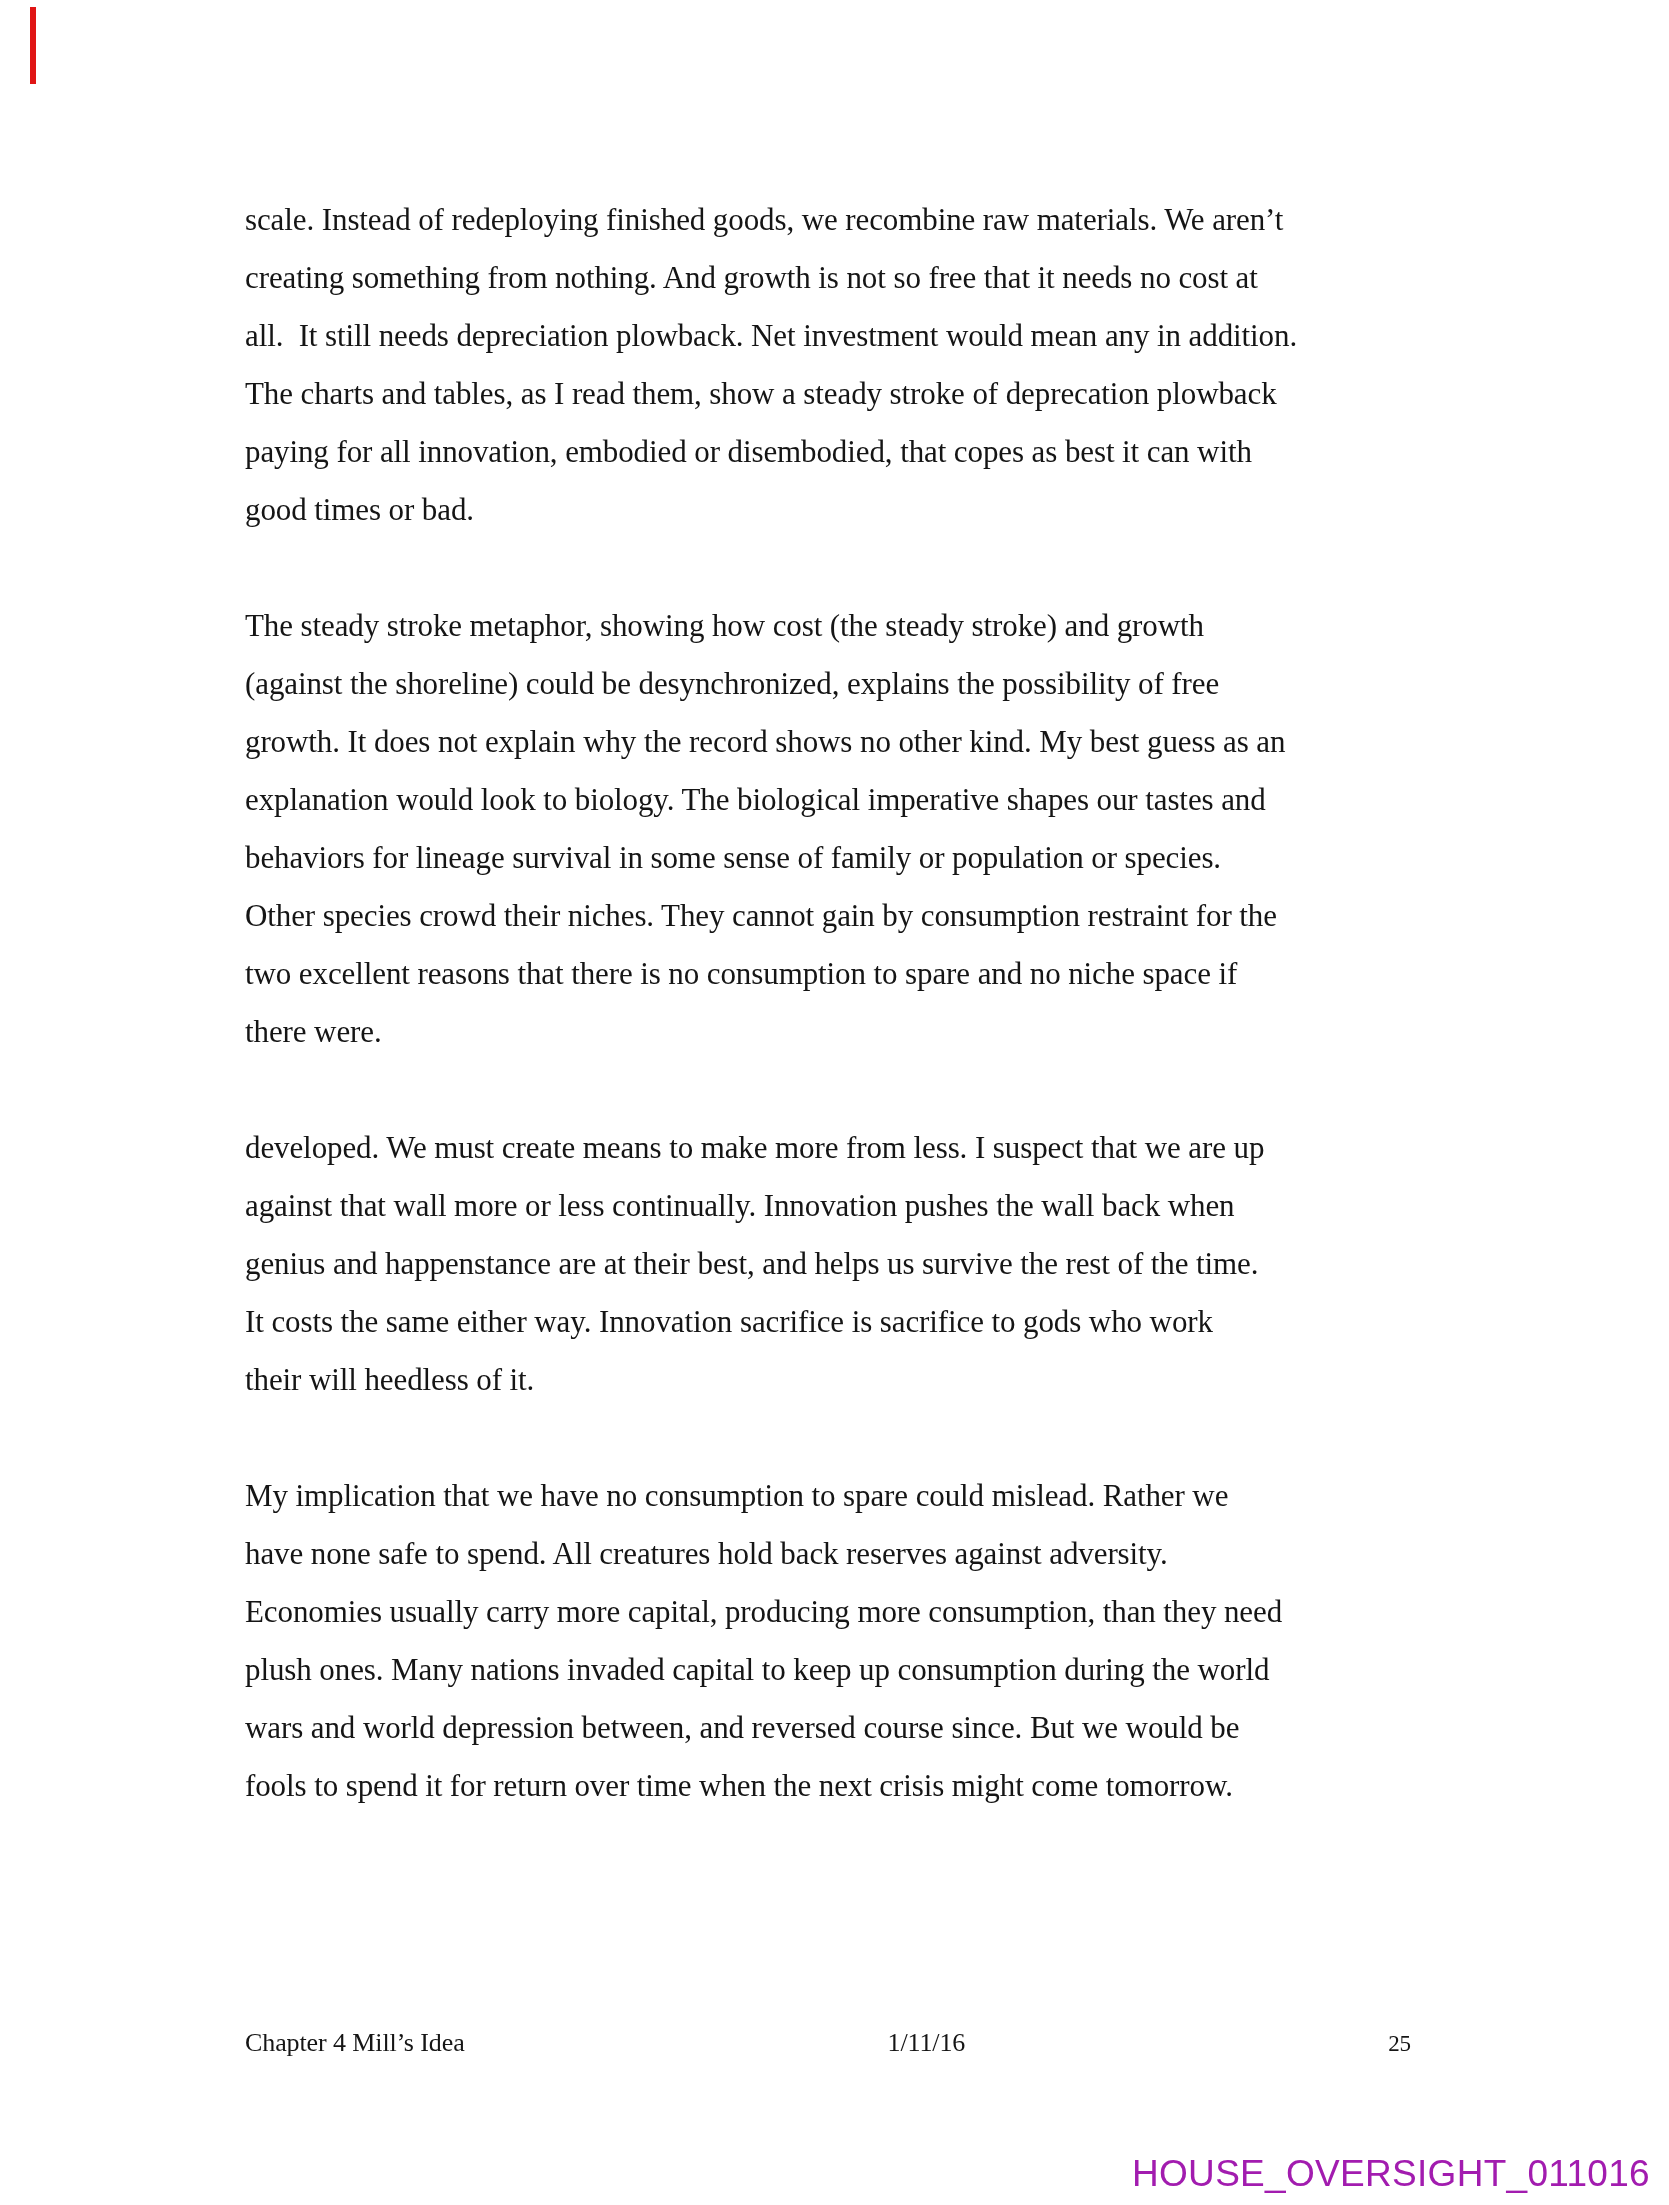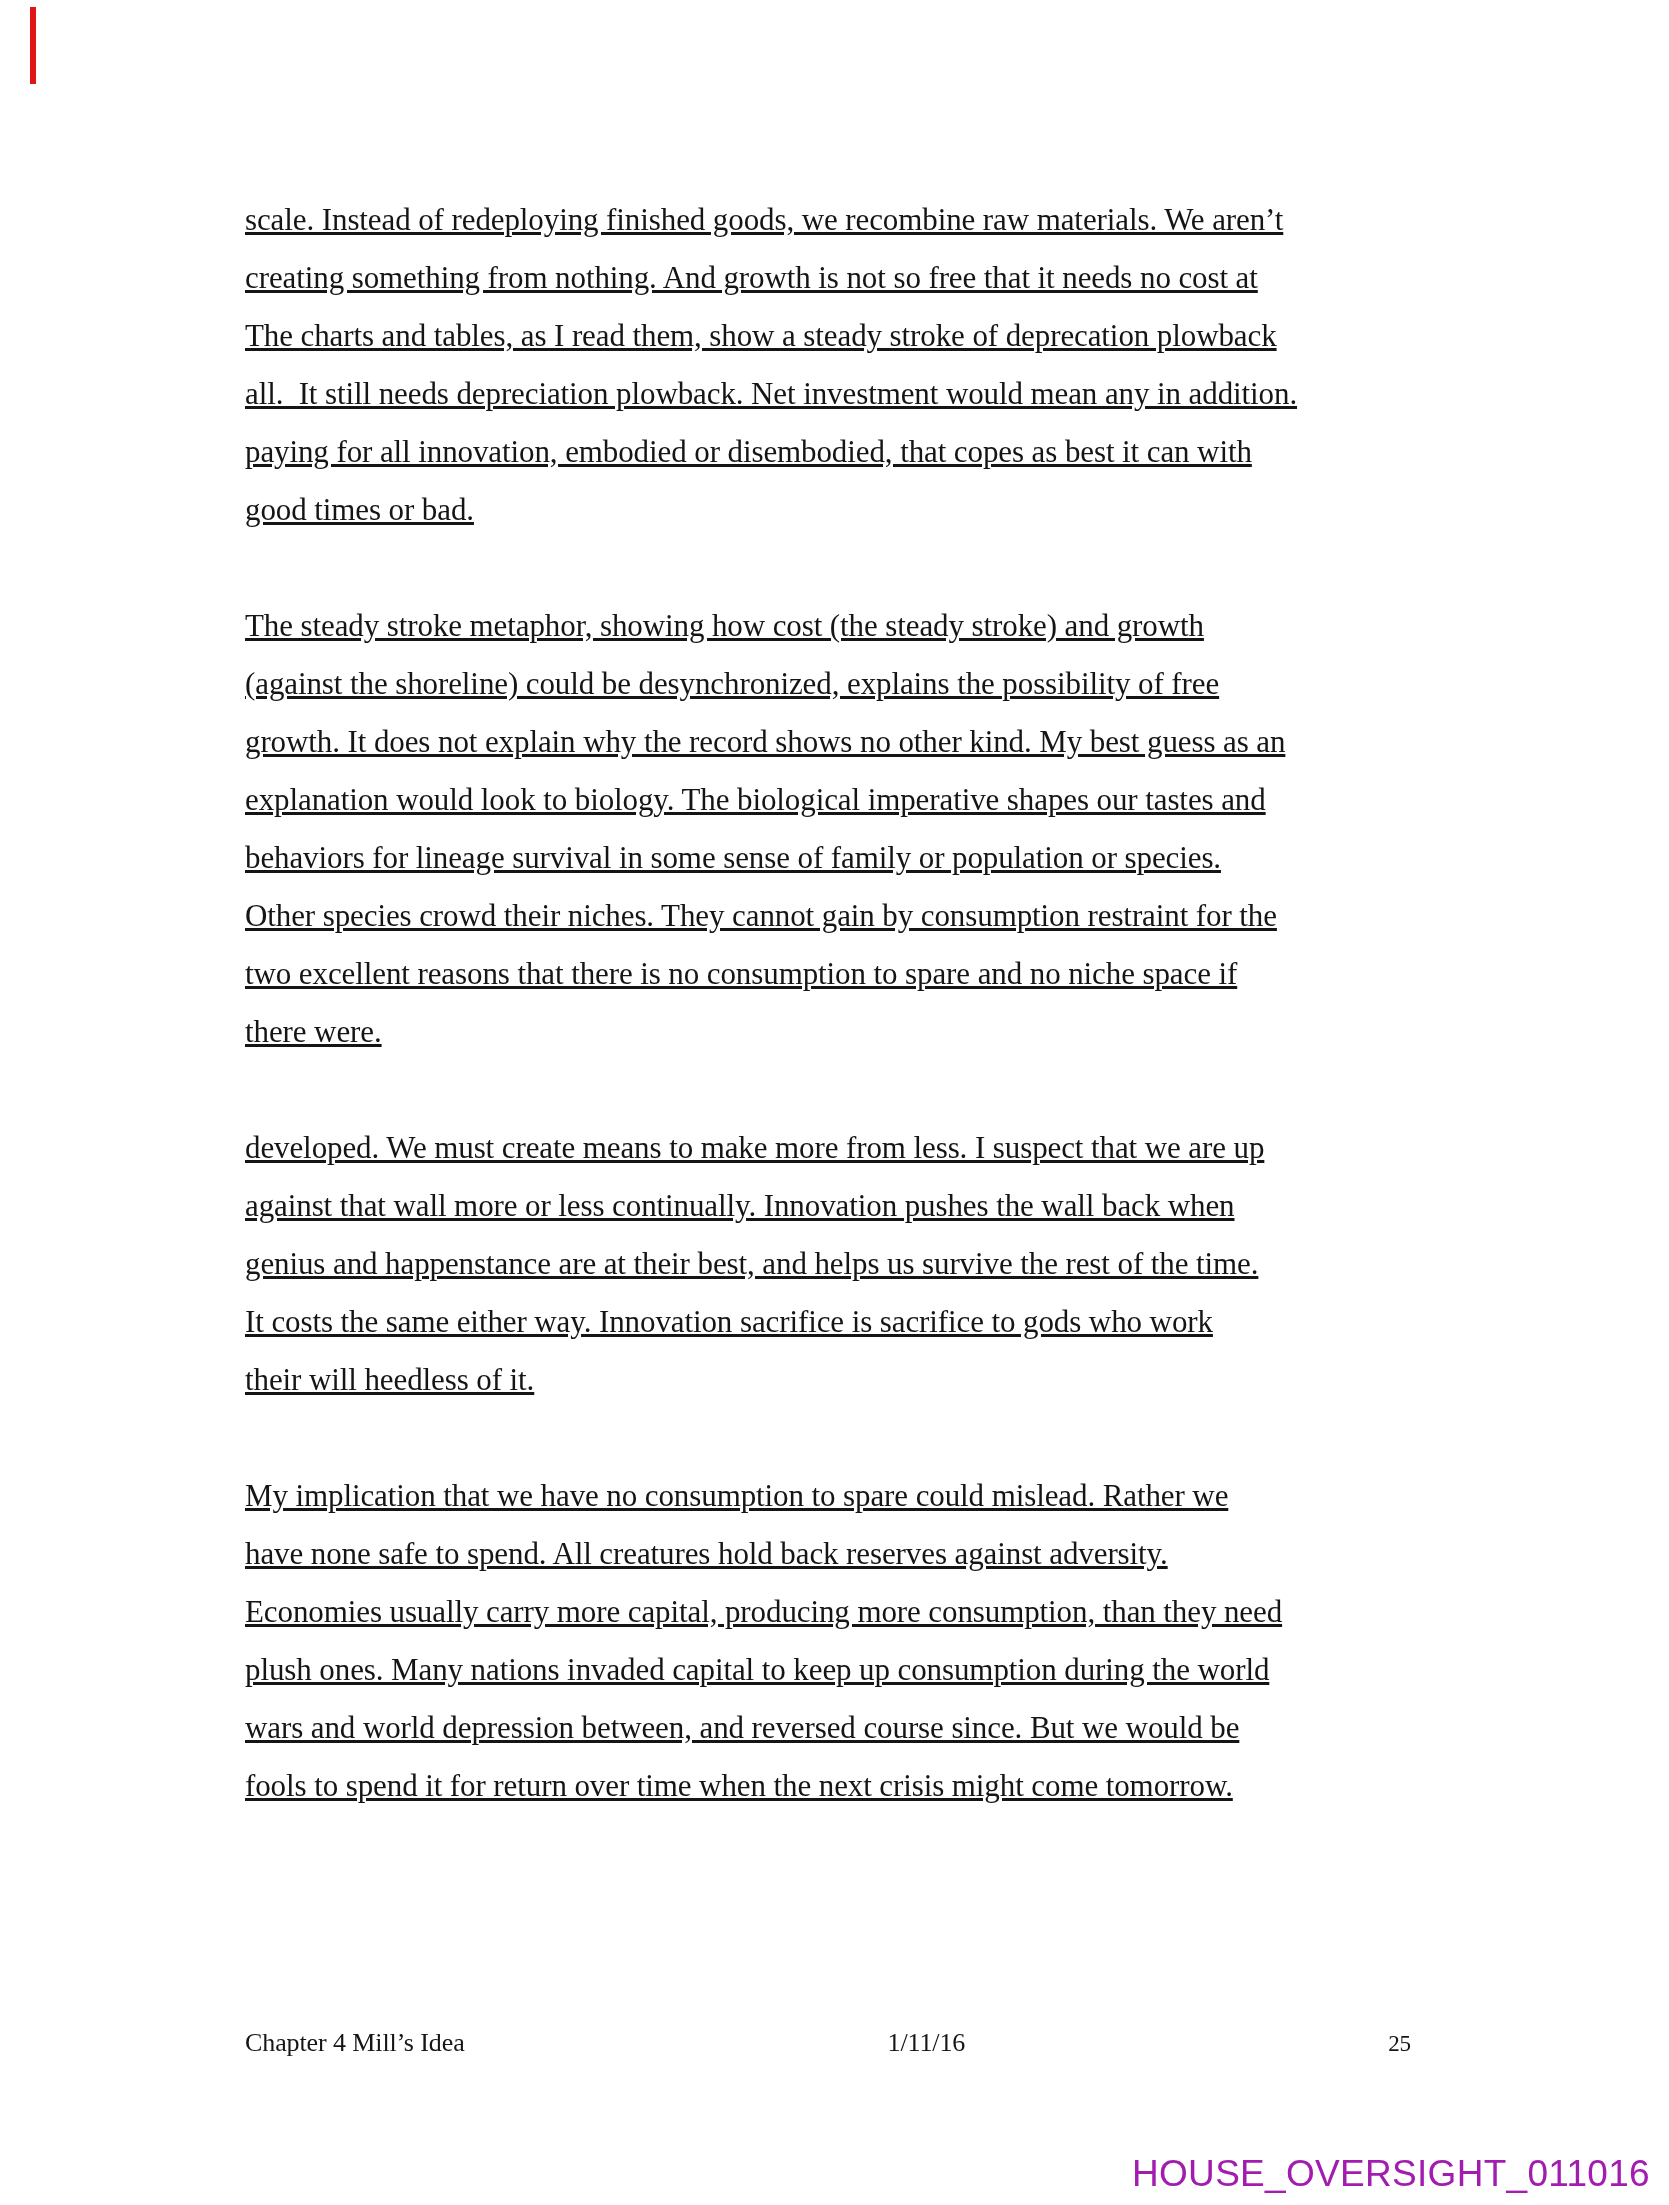--- a/index.html
+++ b/index.html
@@ -16,21 +16,21 @@
     width: 6.5px; height: 77px;
   }
   .content {
     position: absolute;
     left: 245px; top: 191px;
     width: 1188px;
     font-size: 31px;
     line-height: 58px;
     letter-spacing: -0.1px;
   }
-  .paragraph { margin: 0 0 58px 0; text-decoration: underline; }
+  .paragraph { margin: 0 0 58px 0; }
   .paragraph:last-child { margin-bottom: 0; }
   .line { white-space: pre; }
   .footer {
     position: absolute;
     left: 245px; right: 258px;
     top: 2028px;
     display: flex;
     justify-content: space-between;
     align-items: baseline;
     font-size: 26px;
@@ -50,22 +50,22 @@
 </head>
 <body>
 
 <div class="red-mark" style="background:#e01515;"></div>
 
 <div class="content">
 
   <div class="paragraph">
     <div class="line">scale. Instead of redeploying finished goods, we recombine raw materials. We aren’t</div>
     <div class="line">creating something from nothing. And growth is not so free that it needs no cost at</div>
+    <div class="line">all.  It still needs depreciation plowback. Net investment would mean any in addition.</div>
     <div class="line">The charts and tables, as I read them, show a steady stroke of deprecation plowback</div>
-    <div class="line">all.  It still needs depreciation plowback. Net investment would mean any in addition.</div>
     <div class="line">paying for all innovation, embodied or disembodied, that copes as best it can with</div>
     <div class="line">good times or bad.</div>
   </div>
 
   <div class="paragraph">
     <div class="line">The steady stroke metaphor, showing how cost (the steady stroke) and growth</div>
     <div class="line">(against the shoreline) could be desynchronized, explains the possibility of free</div>
     <div class="line">growth. It does not explain why the record shows no other kind. My best guess as an</div>
     <div class="line">explanation would look to biology. The biological imperative shapes our tastes and</div>
     <div class="line">behaviors for lineage survival in some sense of family or population or species.</div>

